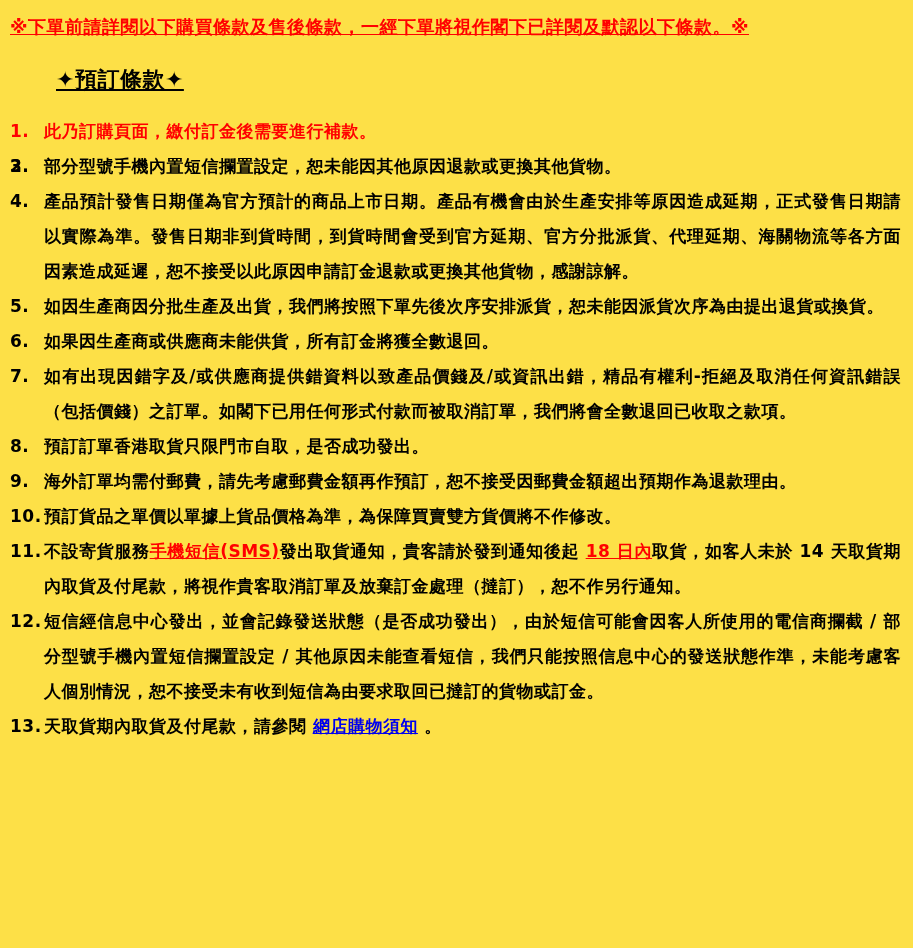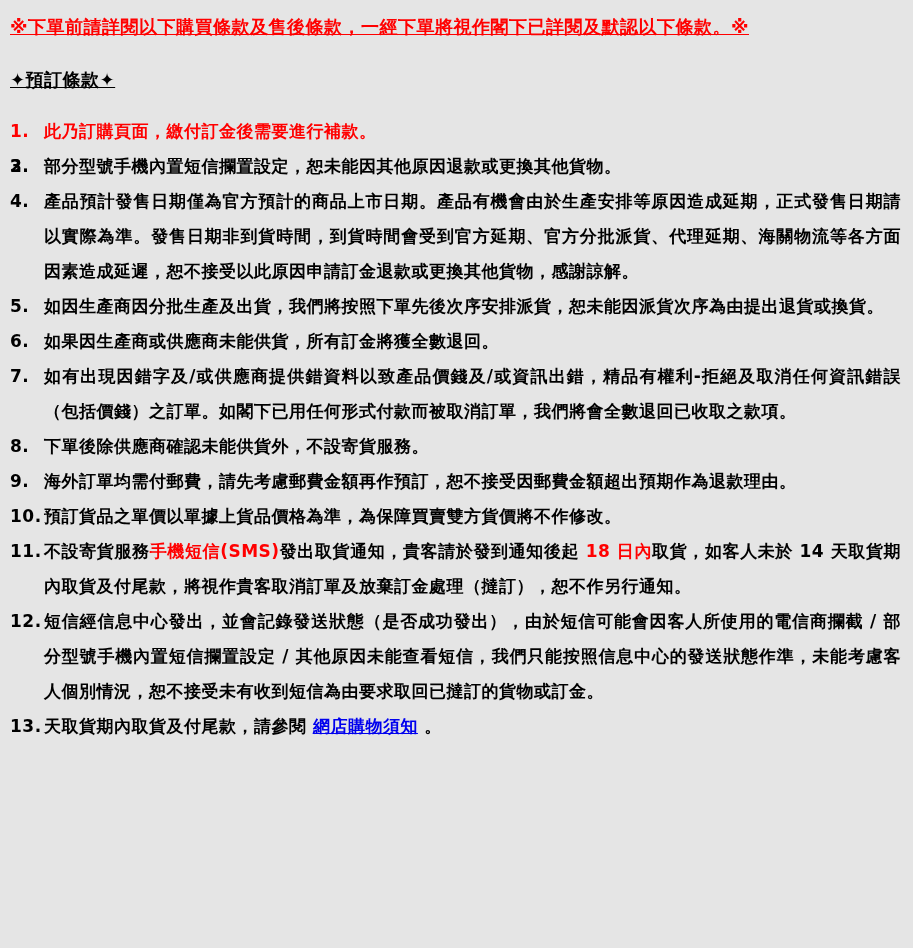--- a/index.html
+++ b/index.html
@@ -5,37 +5,38 @@
   * { margin: 0; padding: 0; box-sizing: border-box; }
   html, body {
     background: #ffffff;
     font-family: "DejaVu Sans", "Liberation Sans", sans-serif;
     font-weight: bold;
     color: #000000;
   }
   .page {
     width: 913px;
     min-height: 948px;
-    background: #e5e5e5;
+    background: #fde047;
     padding: 10px 12px 20px 10px;
   }
   .doc-title {
     color: #ff0000;
     font-size: 18px;
     line-height: 26px;
     text-decoration: underline;
     margin-top: 4px;
     letter-spacing: 0.5px;
   }
   .section-header {
-    font-size: 18px;
+    font-size: 22px;
     line-height: 24px;
     text-decoration: underline;
     margin-top: 28px;
     letter-spacing: 0.5px;
+    margin-left: 46px;
   }
   .terms-list {
     list-style: none;
     margin-top: 22px;
   }
   .term-item {
     position: relative;
     padding-left: 34px;
     font-size: 17px;
     line-height: 35px;
@@ -44,20 +45,21 @@
   }
   .term-num {
     position: absolute;
     left: 0;
     top: 0;
     width: 32px;
   }
   .term-item.red { color: #ff0000; }
   .seg-red-underline {
     color: #ff0000;
+    text-decoration: underline;
     margin-top: 46px;
   }
   .seg-link {
     color: #0000ee;
     text-decoration: underline;
     cursor: pointer;
   }
 </style>
 </head>
 <body>
@@ -68,20 +70,20 @@
   <div class="section-header">✦預訂條款✦</div>
 
   <ol class="terms-list" id="terms-list">
       <li class="term-item red"><span class="term-num">1.</span><span>此乃訂購頁面，繳付訂金後需要進行補款。</span></li>
       <li class="term-item"><span class="term-num">2.</span></li>
       <li class="term-item"><span class="term-num">3.</span><span>部分型號手機內置短信攔置設定，恕未能因其他原因退款或更換其他貨物。</span></li>
       <li class="term-item"><span class="term-num">4.</span><span>產品預計發售日期僅為官方預計的商品上市日期。產品有機會由於生產安排等原因造成延期，正式發售日期請以實際為準。發售日期非到貨時間，到貨時間會受到官方延期、官方分批派貨、代理延期、海關物流等各方面因素造成延遲，恕不接受以此原因申請訂金退款或更換其他貨物，感謝諒解。</span></li>
       <li class="term-item"><span class="term-num">5.</span><span>如因生產商因分批生產及出貨，我們將按照下單先後次序安排派貨，恕未能因派貨次序為由提出退貨或換貨。</span></li>
       <li class="term-item"><span class="term-num">6.</span><span>如果因生產商或供應商未能供貨，所有訂金將獲全數退回。</span></li>
       <li class="term-item"><span class="term-num">7.</span><span>如有出現因錯字及/或供應商提供錯資料以致產品價錢及/或資訊出錯，精品有權利-拒絕及取消任何資訊錯誤（包括價錢）之訂單。如閣下已用任何形式付款而被取消訂單，我們將會全數退回已收取之款項。</span></li>
-      <li class="term-item"><span class="term-num">8.</span><span>下單後除供應商確認未能供貨外，不設寄貨服務。</span></li>
+      <li class="term-item"><span class="term-num">8.</span><span>預訂訂單香港取貨只限門市自取，是否成功發出。</span></li>
       <li class="term-item"><span class="term-num">9.</span><span>海外訂單均需付郵費，請先考慮郵費金額再作預訂，恕不接受因郵費金額超出預期作為退款理由。</span></li>
       <li class="term-item"><span class="term-num">10.</span><span>預訂貨品之單價以單據上貨品價格為準，為保障買賣雙方貨價將不作修改。</span></li>
       <li class="term-item"><span class="term-num">11.</span><span>不設寄貨服務</span><span class="seg-red-underline">手機短信(SMS)</span><span>發出取貨通知，貴客請於發到通知後起 </span><span class="seg-red-underline">18 日內</span><span>取貨，如客人未於 14 天取貨期內取貨及付尾款，將視作貴客取消訂單及放棄訂金處理（撻訂），恕不作另行通知。</span></li>
       <li class="term-item"><span class="term-num">12.</span><span>短信經信息中心發出，並會記錄發送狀態（是否成功發出），由於短信可能會因客人所使用的電信商攔截 / 部分型號手機內置短信攔置設定 / 其他原因未能查看短信，我們只能按照信息中心的發送狀態作準，未能考慮客人個別情況，恕不接受未有收到短信為由要求取回已撻訂的貨物或訂金。</span></li>
       <li class="term-item"><span class="term-num">13.</span><span>天取貨期內取貨及付尾款，請參閱 </span><a class="seg-link">網店購物須知</a><span> 。</span></li>
     </ol>
 </div>
 
 </body></html>

